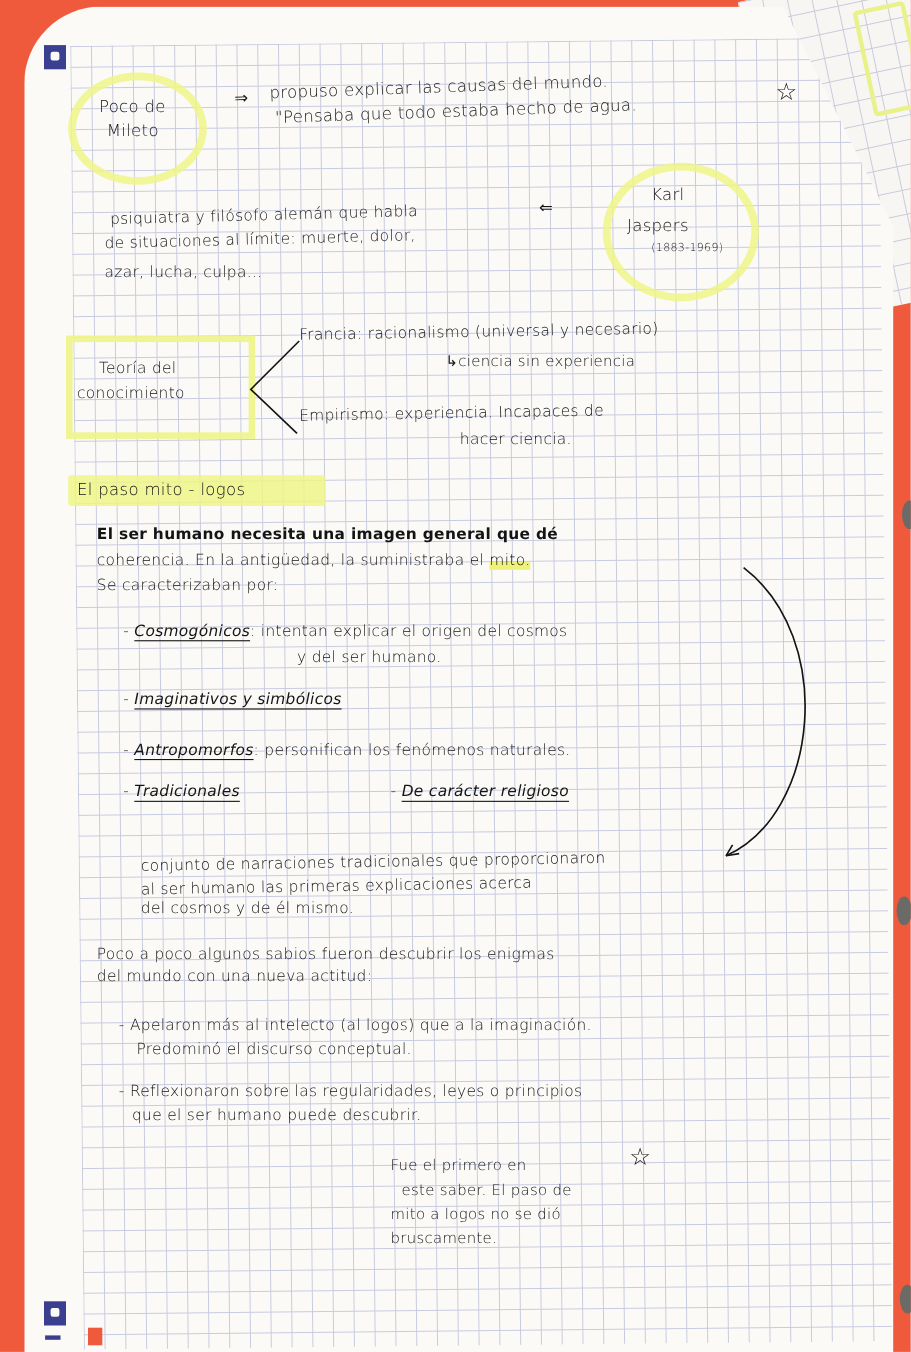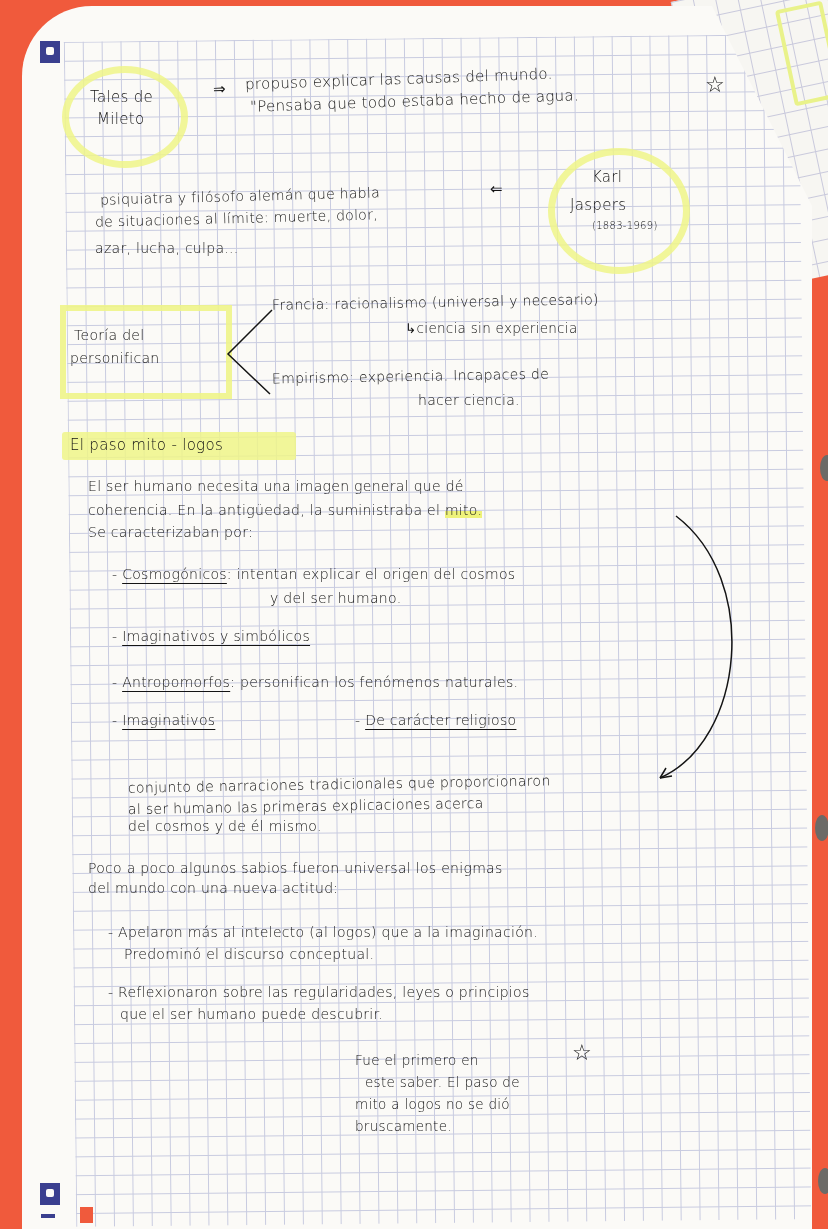--- a/index.html
+++ b/index.html
@@ -54,21 +54,21 @@
   }
   .hand {
     position: absolute; color: #141414; white-space: nowrap;
     font-family: "DejaVu Sans", sans-serif; font-weight: 300;
     letter-spacing: 0.3px;
   }
   .f15 { font-size: 15px; }
   .f14 { font-size: 14px; }
   .f13 { font-size: 13.5px; }
   .f11 { font-size: 10px; }
-  .ul { text-decoration: underline; text-underline-offset: 4px; }
+  .ul { text-decoration: underline; text-underline-offset: 4px; font-style: italic; }
   .hl-text { background: linear-gradient(transparent 55%, #eef27a 55%); }
   .circle-hl {
     position: absolute; border: 7px solid #eef488; border-radius: 50%;
     opacity: 0.85;
   }
   .box-hl {
     position: absolute; border: 6px solid #eef488; opacity: 0.9;
   }
   .rect-hl {
     position: absolute; background: #eef488; opacity: 0.85; border-radius: 3px;
@@ -90,67 +90,67 @@
 
 <div class="corner-mark" style="left:40px;top:41px;"></div>
 <div class="corner-mark" style="left:40px;top:1183px;"></div>
 <div class="blue-bar" style="left:41px;top:1214px;"></div>
 <div class="red-sq" style="left:80px;top:1207px;"></div>
 <div class="hole" style="left:820px;top:455px;"></div>
 <div class="hole" style="left:815px;top:815px;"></div>
 <div class="hole" style="left:818px;top:1168px;"></div>
 
 <div class="circle-hl" style="left:62px;top:66px;width:112px;height:88px;"></div>
-<div class="hand f15" style="left:90px;top:88px;">Tales de</div>
+<div class="hand f15" style="left:90px;top:88px;">Poco de</div>
 <div class="hand f15" style="left:97px;top:110px;">Mileto</div>
 <div class="hand f15" style="left:213px;top:80px;transform:rotate(-2deg);">⇒</div>
 <div class="hand f15" style="left:245px;top:70px;transform:rotate(-2deg);">propuso explicar las causas del mundo.</div>
 <div class="hand f15" style="left:250px;top:92px;transform:rotate(-2deg);">"Pensaba que todo estaba hecho de agua.</div>
 <div class="star" style="left:705px;top:72px;">☆</div>
 
 <div class="circle-hl" style="left:548px;top:148px;width:128px;height:112px;"></div>
 <div class="hand f15" style="left:592px;top:168px;">Karl</div>
 <div class="hand f15" style="left:570px;top:196px;">Jaspers</div>
 <div class="hand f11" style="left:592px;top:220px;">(1883-1969)</div>
 <div class="hand f14" style="left:100px;top:188px;transform:rotate(-1.5deg);">psiquiatra y filósofo alemán que habla</div>
 <div class="hand f15" style="left:490px;top:180px;">⇐</div>
 <div class="hand f14" style="left:95px;top:210px;transform:rotate(-1.5deg);">de situaciones al límite: muerte, dolor,</div>
 <div class="hand f14" style="left:95px;top:240px;">azar, lucha, culpa...</div>
 
 <div class="box-hl" style="left:60px;top:305px;width:160px;height:82px;"></div>
-<div class="hand f14" style="left:74px;top:327px;">Teoría del</div>
-<div class="hand f14" style="left:70px;top:350px;">personifican</div>
+<div class="hand f14" style="left:90px;top:327px;">Teoría del</div>
+<div class="hand f14" style="left:70px;top:350px;">conocimiento</div>
 <svg class="lines" width="828" height="1229">
   <path d="M272 310 L228 354 L270 394" stroke="#141414" stroke-width="1.5" fill="none"></path>
   <path d="M676 516 C 760 580, 745 740, 660 778" stroke="#141414" stroke-width="1.5" fill="none"></path>
   <path d="M660 778 l12 -2 M660 778 l6 -10" stroke="#141414" stroke-width="1.5" fill="none"></path>
 </svg>
 <div class="hand f14" style="left:272px;top:294px;transform:rotate(-1deg);">Francia: racionalismo (universal y necesario)</div>
 <div class="hand f13" style="left:405px;top:320px;">↳ciencia sin experiencia</div>
 <div class="hand f14" style="left:272px;top:368px;transform:rotate(-1deg);">Empirismo: experiencia. Incapaces de</div>
 <div class="hand f14" style="left:418px;top:392px;">hacer ciencia.</div>
 
 <div class="rect-hl" style="left:62px;top:432px;width:234px;height:28px;"></div>
 <div class="hand f15" style="left:70px;top:436px;">El paso mito - logos</div>
-<div class="hand f14" style="left:88px;top:478px;">El ser humano necesita una imagen general que dé</div>
+<div class="hand f14" style="left:88px;top:478px;font-weight:bold;">El ser humano necesita una imagen general que dé</div>
 <div class="hand f14" style="left:88px;top:502px;"><span>coherencia. En la antigüedad, la suministraba el </span><span class="hl-text">mito.</span></div>
 <div class="hand f14" style="left:88px;top:524px;">Se caracterizaban por:</div>
 
 <div class="hand f14" style="left:112px;top:566px;"><span>-</span> <span class="ul">Cosmogónicos</span><span>: intentan explicar el origen del cosmos</span></div>
 <div class="hand f14" style="left:270px;top:590px;">y del ser humano.</div>
 <div class="hand f14" style="left:112px;top:628px;"><span>-</span> <span class="ul">Imaginativos y simbólicos</span></div>
 <div class="hand f14" style="left:112px;top:674px;"><span>-</span> <span class="ul">Antropomorfos</span><span>: personifican los fenómenos naturales.</span></div>
-<div class="hand f14" style="left:112px;top:712px;"><span>-</span> <span class="ul">Imaginativos</span></div>
+<div class="hand f14" style="left:112px;top:712px;"><span>-</span> <span class="ul">Tradicionales</span></div>
 <div class="hand f14" style="left:355px;top:712px;"><span>-</span> <span class="ul">De carácter religioso</span></div>
 
 <div class="hand f14" style="left:128px;top:776px;transform:rotate(-1deg);">conjunto de narraciones tradicionales que proporcionaron</div>
 <div class="hand f14" style="left:128px;top:798px;transform:rotate(-1deg);">al ser humano las primeras explicaciones acerca</div>
 <div class="hand f14" style="left:128px;top:818px;">del cosmos y de él mismo.</div>
 
-<div class="hand f14" style="left:88px;top:860px;">Poco a poco algunos sabios fueron universal los enigmas</div>
+<div class="hand f14" style="left:88px;top:860px;">Poco a poco algunos sabios fueron descubrir los enigmas</div>
 <div class="hand f14" style="left:88px;top:880px;">del mundo con una nueva actitud:</div>
 
 <div class="hand f14" style="left:108px;top:924px;">- Apelaron más al intelecto (al logos) que a la imaginación.</div>
 <div class="hand f14" style="left:124px;top:946px;">Predominó el discurso conceptual.</div>
 <div class="hand f14" style="left:108px;top:984px;">- Reflexionaron sobre las regularidades, leyes o principios</div>
 <div class="hand f14" style="left:120px;top:1006px;text-align:center;">que el ser humano puede descubrir.</div>
 
 <div class="hand f13" style="left:355px;top:1052px;">Fue el primero en</div>
 <div class="hand f13" style="left:365px;top:1074px;">este saber. El paso de</div>
 <div class="hand f13" style="left:355px;top:1096px;">mito a logos no se dió</div>

